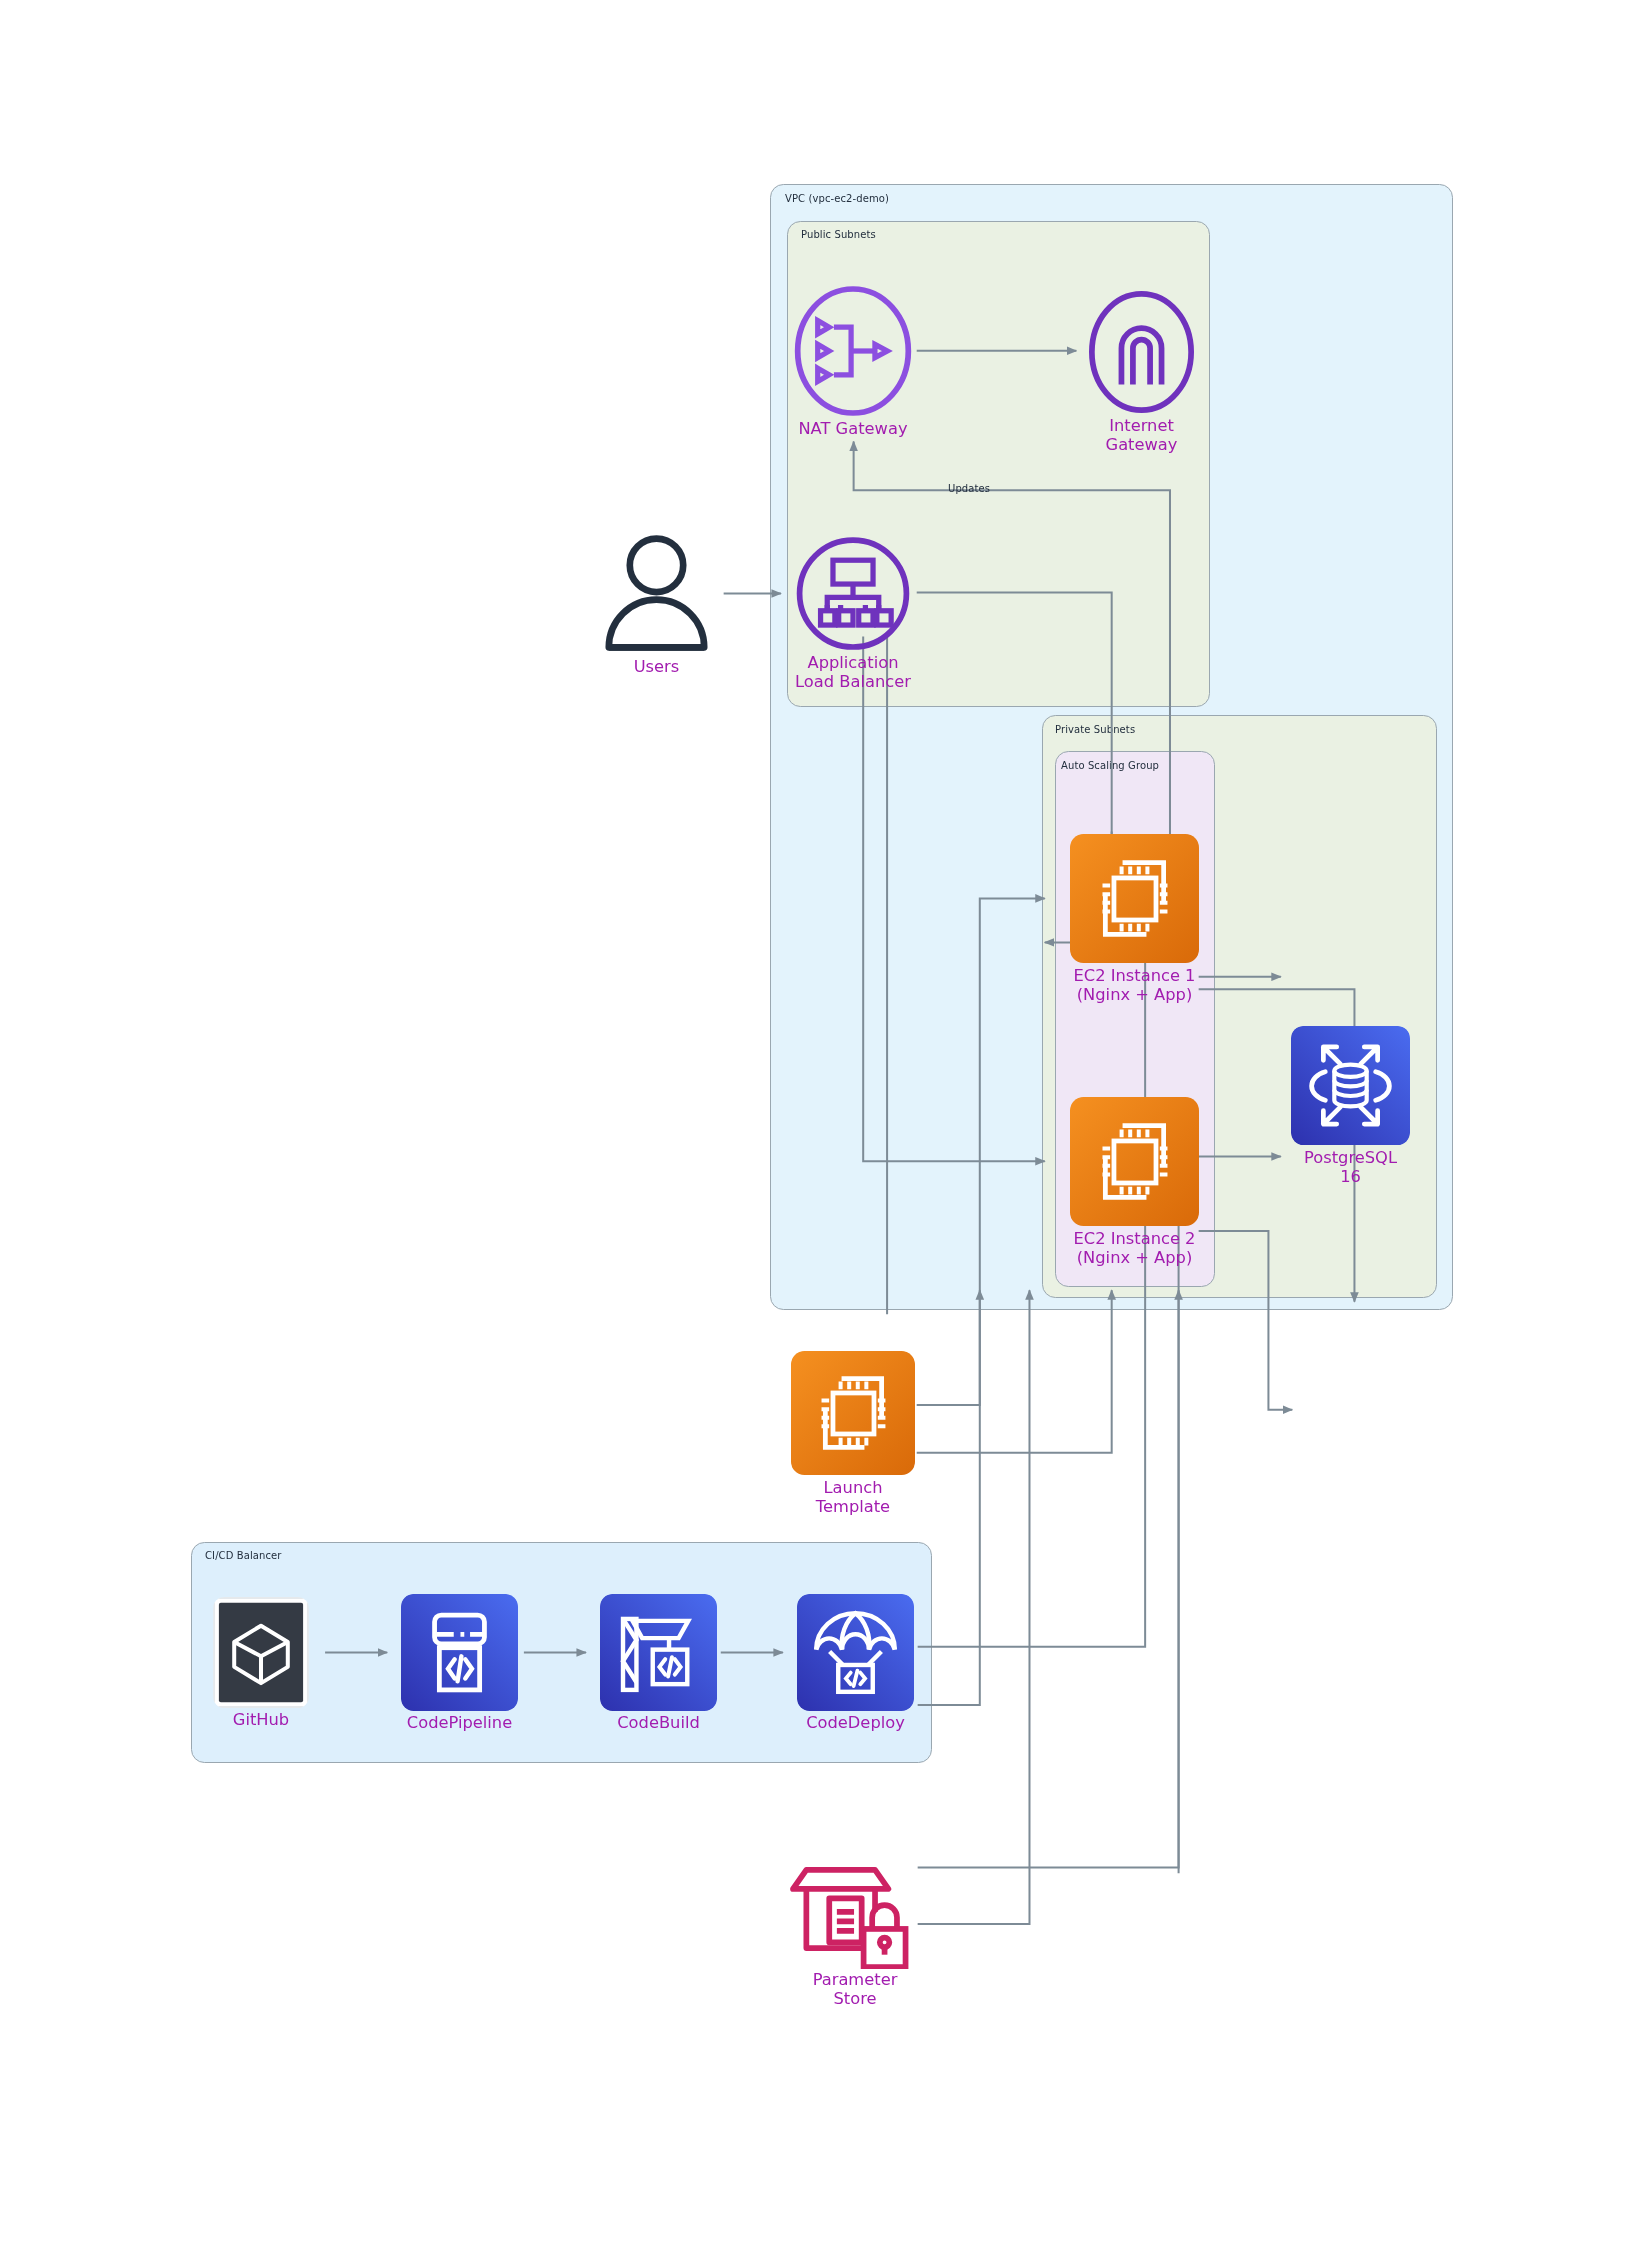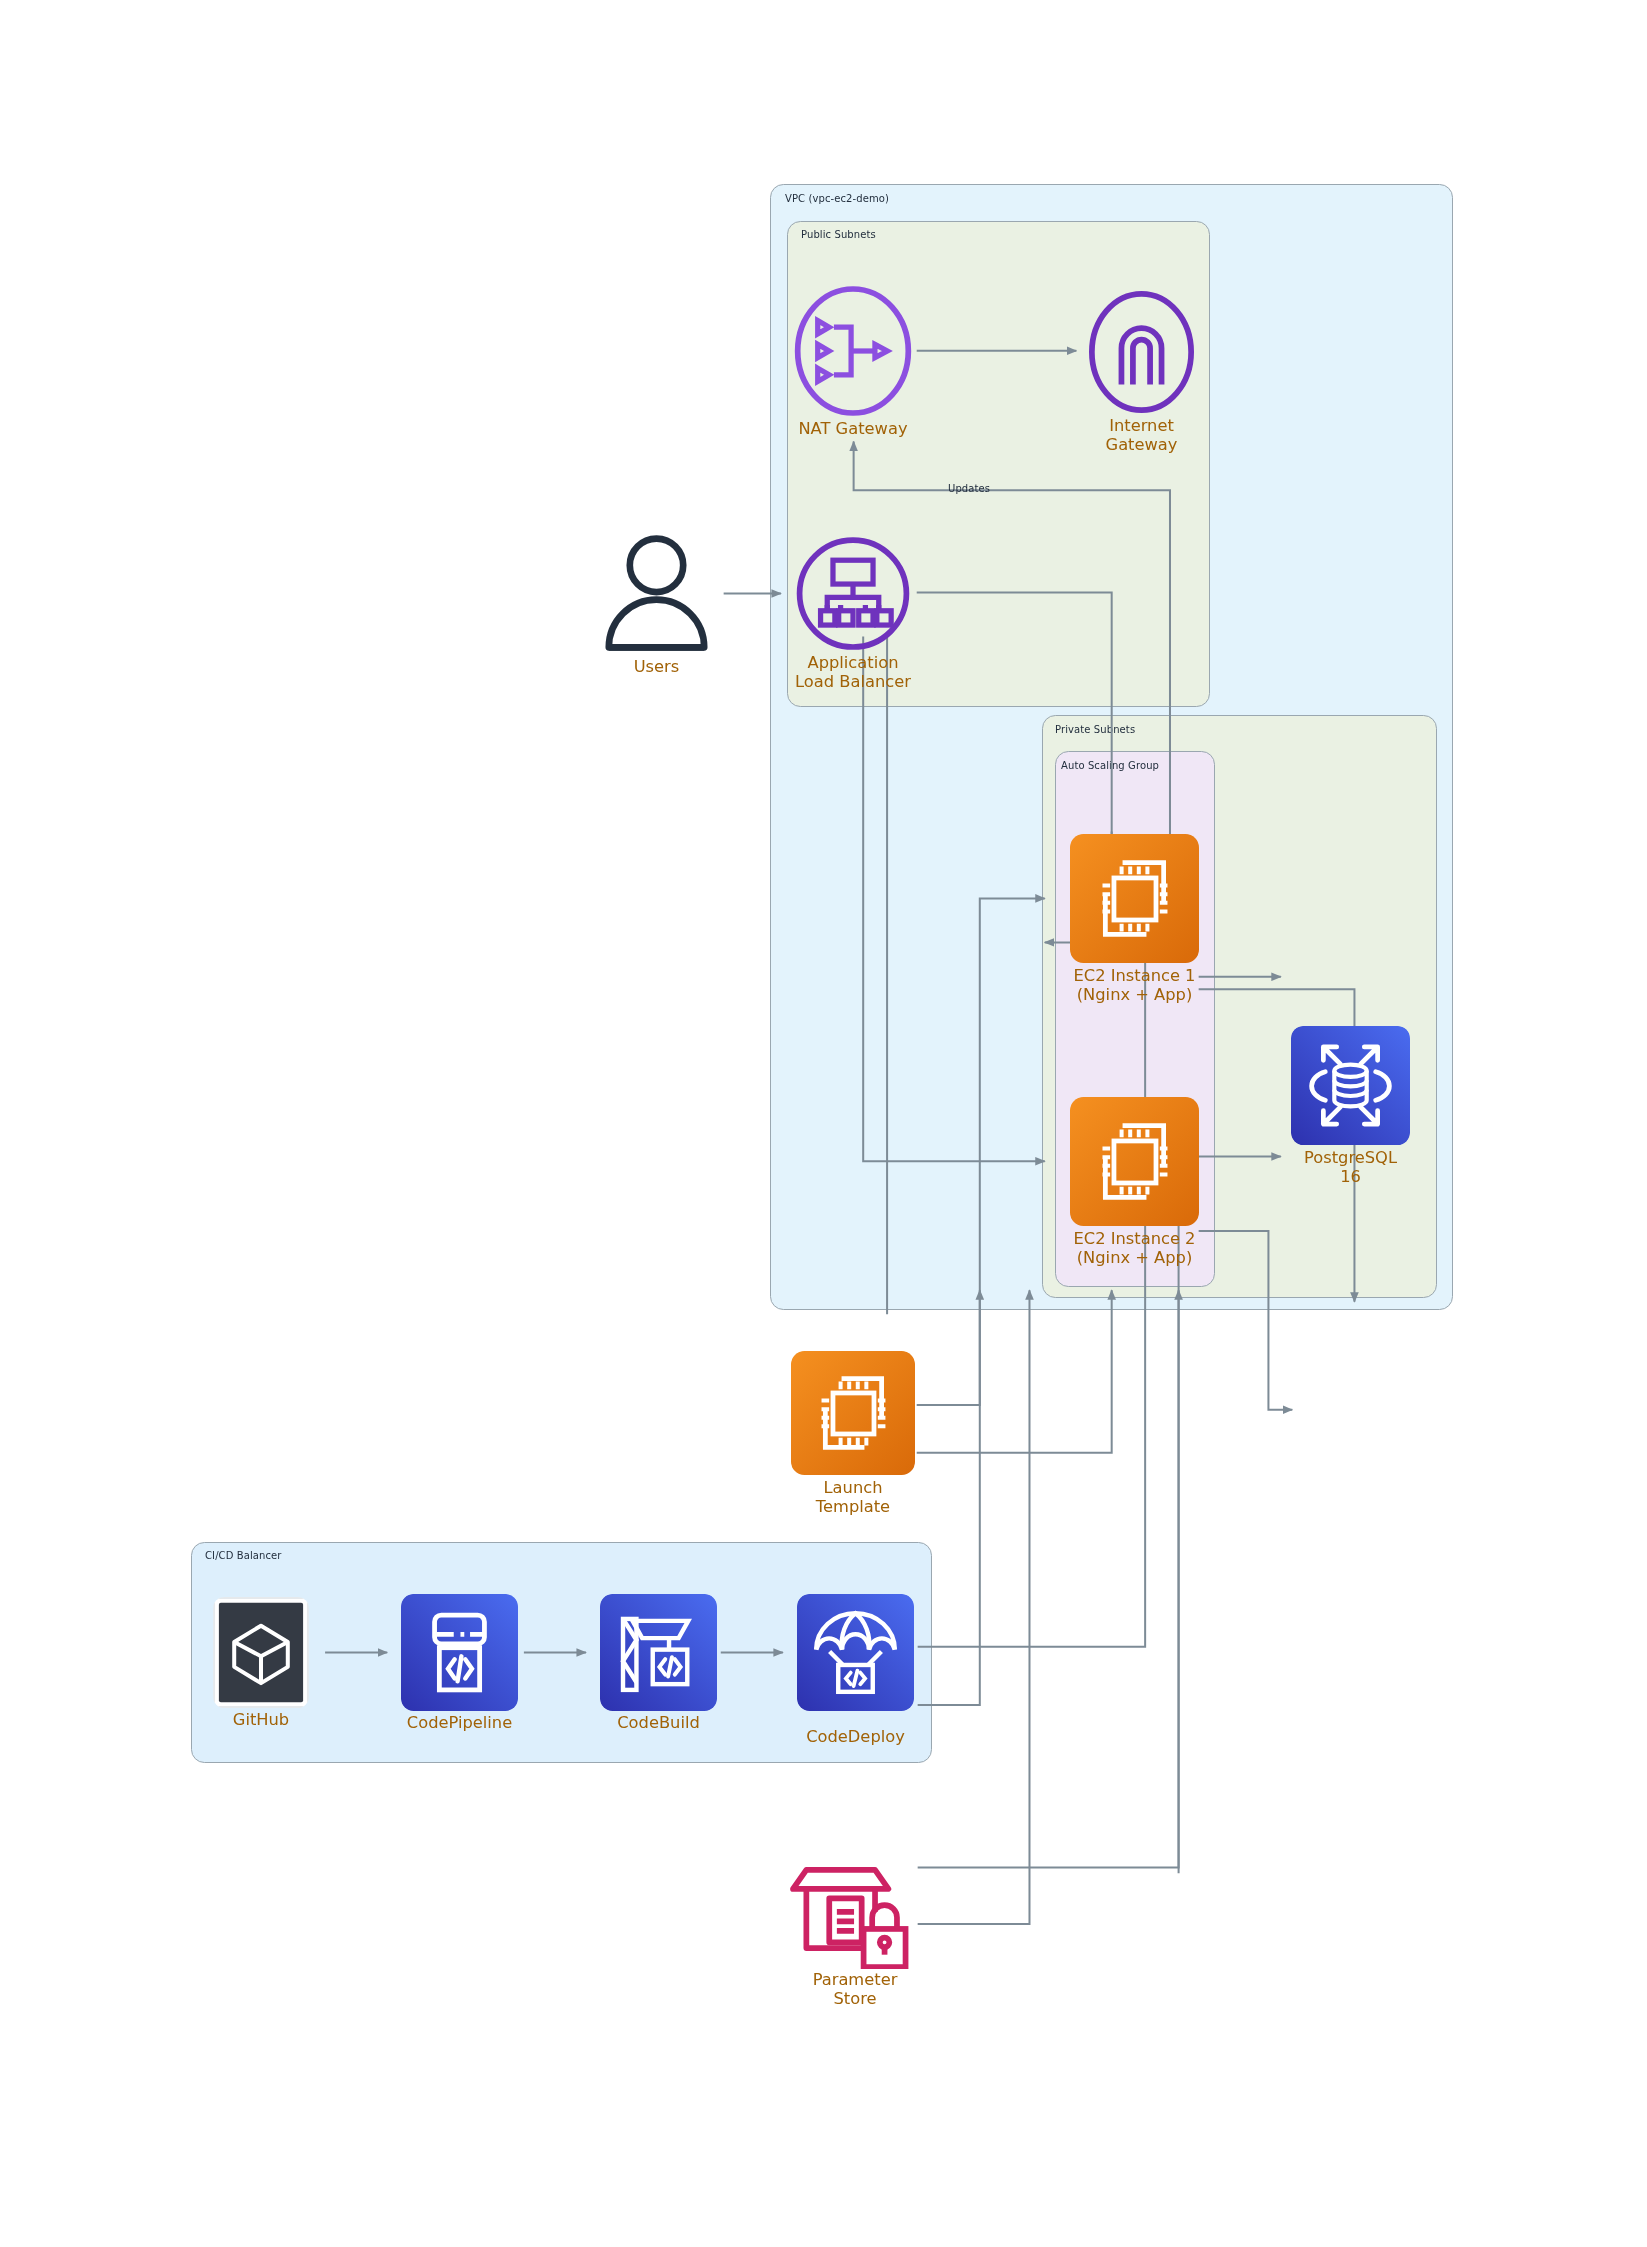--- a/index.html
+++ b/index.html
@@ -17,21 +17,21 @@
   .grp-asg{background:#f0e7f6;border:1px solid #9aa7b0;}
   .grp-cicd{background:#ddeffc;border:1px solid #9aa7b0;}
   .grplabel{
     position:absolute;font-size:10px;color:#232f3e;white-space:nowrap;
     letter-spacing:0.1px;
   }
   
   .node{position:absolute;}
   .node .caption{
     position:absolute;left:50%;transform:translateX(-50%);
-    text-align:center;font-size:16.3px;line-height:19px;color:#a16207;
+    text-align:center;font-size:16.3px;line-height:19px;color:#a21caf;
     white-space:pre;
   }
   .sq{border-radius:11.5px;position:absolute;left:0;top:0;}
   .ttl{
     position:absolute;font-size:18px;color:#232f3e;text-align:center;
     white-space:nowrap;
   }
 </style>
 </head>
 <body>
@@ -335,21 +335,21 @@
         <path d="M47,58 a31,38 0 0 1 14,-38 a31,38 0 0 1 14,38"></path>
         <path d="M34,60 l14,14 M88,60 l-14,14"></path>
         <rect x="43" y="74" width="36" height="28"></rect>
       </g>
       <g fill="none" stroke="#ffffff" stroke-width="4" stroke-linecap="round">
         <path d="M56,82 l-5,6 l5,6"></path>
         <path d="M66,82 l5,6 l-5,6"></path>
         <path d="M63,80 l-4,16"></path>
       </g>
     </svg>
-    <div class="caption" style="top:133px;width:182px;">CodeDeploy</div>
+    <div class="caption" style="top:119px;width:182px;">CodeDeploy</div>
   </div>
 
   <div class="node" style="left:789px;top:1845px;width:132px;height:124px;">
     <svg width="132" height="124" viewBox="0 0 138 130">
       <g fill="none" stroke="#cd2263" stroke-width="6" stroke-linejoin="round">
         <path d="M18,26 h72 l14,20 h-100 z"></path>
         <path d="M18,46 v62 h62"></path>
         <path d="M90,46 v24"></path>
         <rect x="42" y="56" width="34" height="46"></rect>
       </g>

